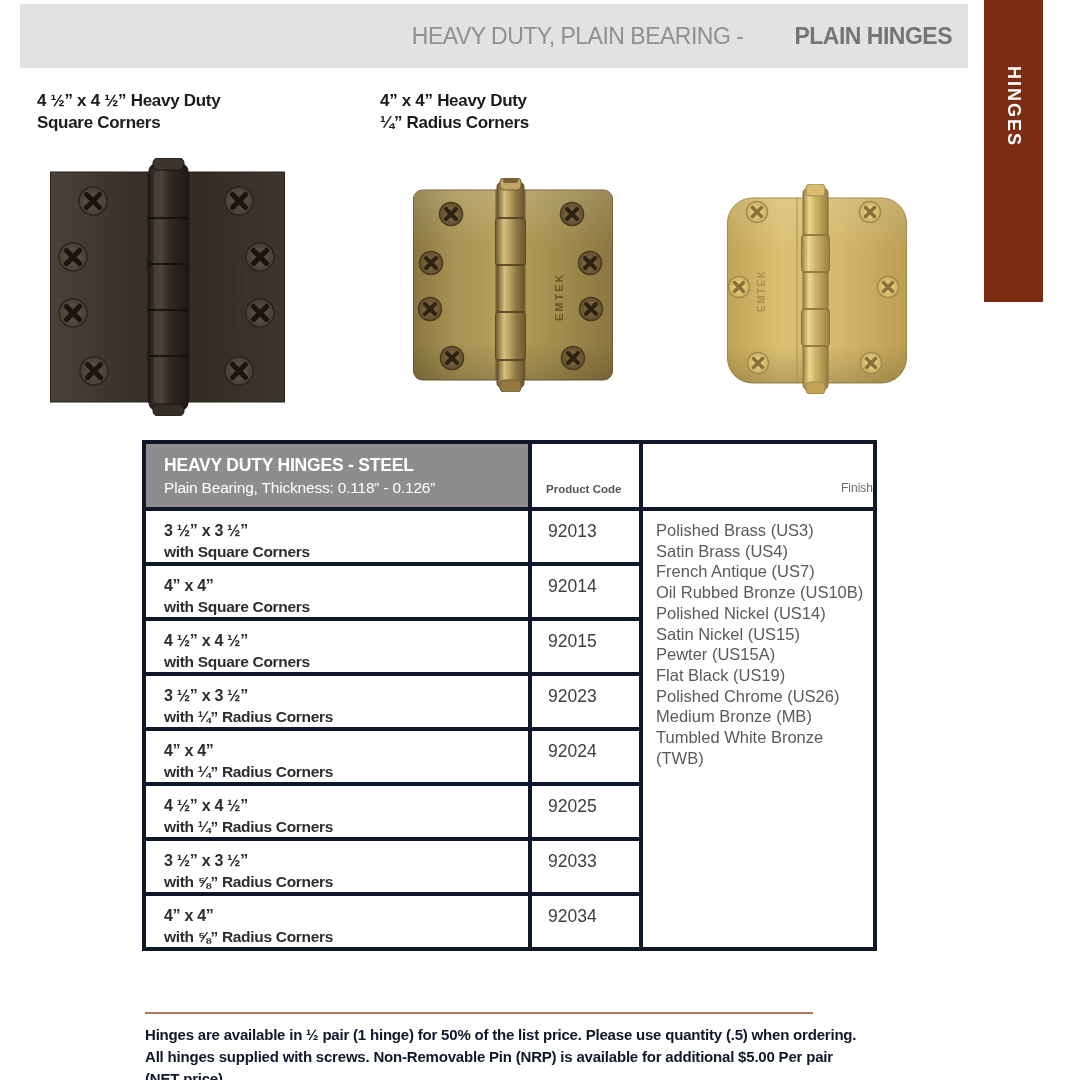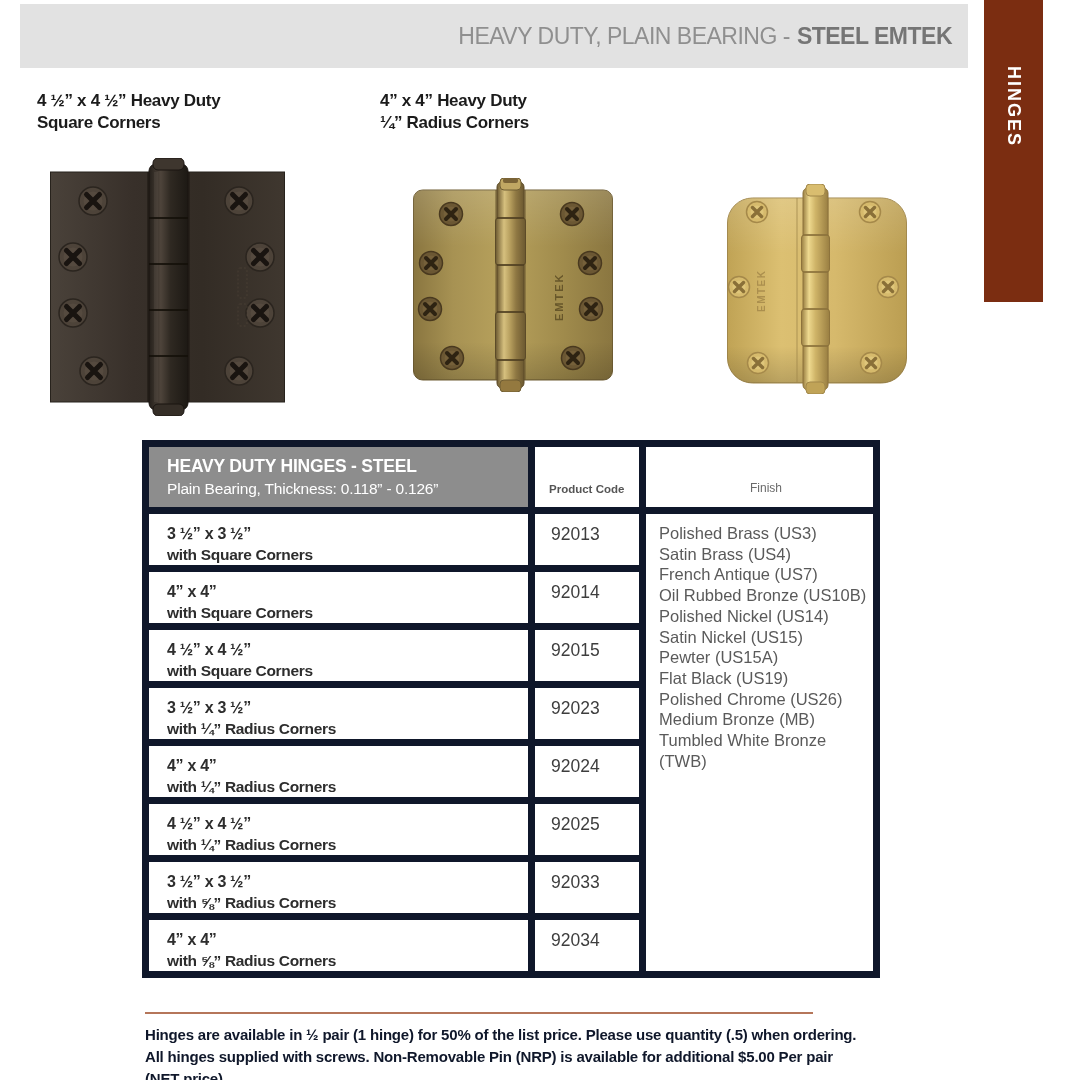--- a/index.html
+++ b/index.html
@@ -6,20 +6,21 @@
   html,body { background:#ffffff; }
   .page {
     position:relative; width:1080px; height:1080px; background:#ffffff;
     font-family:"Liberation Sans", sans-serif; overflow:hidden;
   }
   
   .top-bar {
     position:absolute; left:20px; top:4px; width:948px; height:64px;
     background:#e2e2e2; display:flex; align-items:center; justify-content:flex-end;
     padding-right:16px;
+    gap:44px;
   }
   .top-bar .t-reg  { font-size:23px; font-weight:400; color:#8f8f8f; letter-spacing:-0.5px; }
   .top-bar .t-bold { font-size:23px; font-weight:700; color:#757575; letter-spacing:-0.5px; margin-left:7px; }
   
   .side-tab {
     position:absolute; left:984px; top:0; width:59px; height:302px;
     background:#7b2d11; display:flex; justify-content:center;
   }
   .side-tab span {
     writing-mode:vertical-rl; color:#ffffff; font-weight:700; font-size:18px;
@@ -33,33 +34,33 @@
   .cap-1 { left:37px; }
   .cap-2 { left:380px; }
   .cap-3 { left:685px; }
   .hinge-img { position:absolute; }
   .img-1 { left:50px;  top:158px; }
   .img-2 { left:413px; top:178px; }
   .img-3 { left:727px; top:184px; }
   
   .table-wrap { position:absolute; left:142px; top:440px; }
   table.spec { border-collapse:collapse; table-layout:fixed; width:731px; }
-  table.spec td, table.spec th { border:7px solid #0f172a; }
+  table.spec td, table.spec th { border:4px solid #0f172a; }
   th.hdr-desc {
     width:386px; height:67px; background:#8d8d8d; border:1px solid #8d8d8d;
     text-align:left; vertical-align:middle; padding-left:18px;
   }
   th.hdr-desc .h-title { color:#ffffff; font-size:17.5px; font-weight:700; letter-spacing:-0.2px; }
   th.hdr-desc .h-sub   { color:#ffffff; font-size:15.5px; font-weight:400; margin-top:3px; letter-spacing:-0.2px; }
   th.hdr-code {
     width:111px; text-align:left; vertical-align:bottom;
     padding:0 0 12px 14px; font-size:11.5px; font-weight:700; color:#555555;
   }
   th.hdr-finish {
-    width:234px; text-align:center; vertical-align:bottom;
+    width:234px; text-align:right; vertical-align:bottom;
     padding:0 0 12px 13px; font-size:12px; font-weight:400; color:#6a6a6a;
   }
   td.c-desc { height:47px; vertical-align:top; padding:9px 0 0 18px; }
   td.c-desc .size    { font-size:16px;   font-weight:700; color:#2d2d2d; line-height:21px; letter-spacing:-0.3px; }
   td.c-desc .corners { font-size:15.5px; font-weight:700; color:#2d2d2d; line-height:21px; letter-spacing:-0.3px; }
   td.c-code { vertical-align:top; padding:10px 0 0 16px; font-size:17.5px; color:#3e3e3e; }
   td.c-finish { vertical-align:top; padding:9px 0 8px 13px; }
   td.c-finish div { font-size:16.5px; color:#5a5a5a; line-height:20.7px; }
   tr.group-sep td { border-top:2px solid #5e5e5e; }
   
@@ -67,21 +68,21 @@
   .notes { position:absolute; left:145px; top:1024px; width:720px; }
   .notes div { font-size:15px; font-weight:700; color:#0f172a; line-height:22px; letter-spacing:-0.2px; }
 </style>
 </head>
 <body>
 
 <div class="page">
 
   <div class="top-bar">
     <span class="t-reg">HEAVY DUTY, PLAIN BEARING -</span>
-    <span class="t-bold">STEEL EMTEK</span>
+    <span class="t-bold">PLAIN HINGES</span>
   </div>
 
   <div class="side-tab">
     <span>HINGES</span>
   </div>
 
   <div class="caption cap-1">
     <div>4 ½” x 4 ½” Heavy Duty</div>
     <div>Square Corners</div>
   </div>

